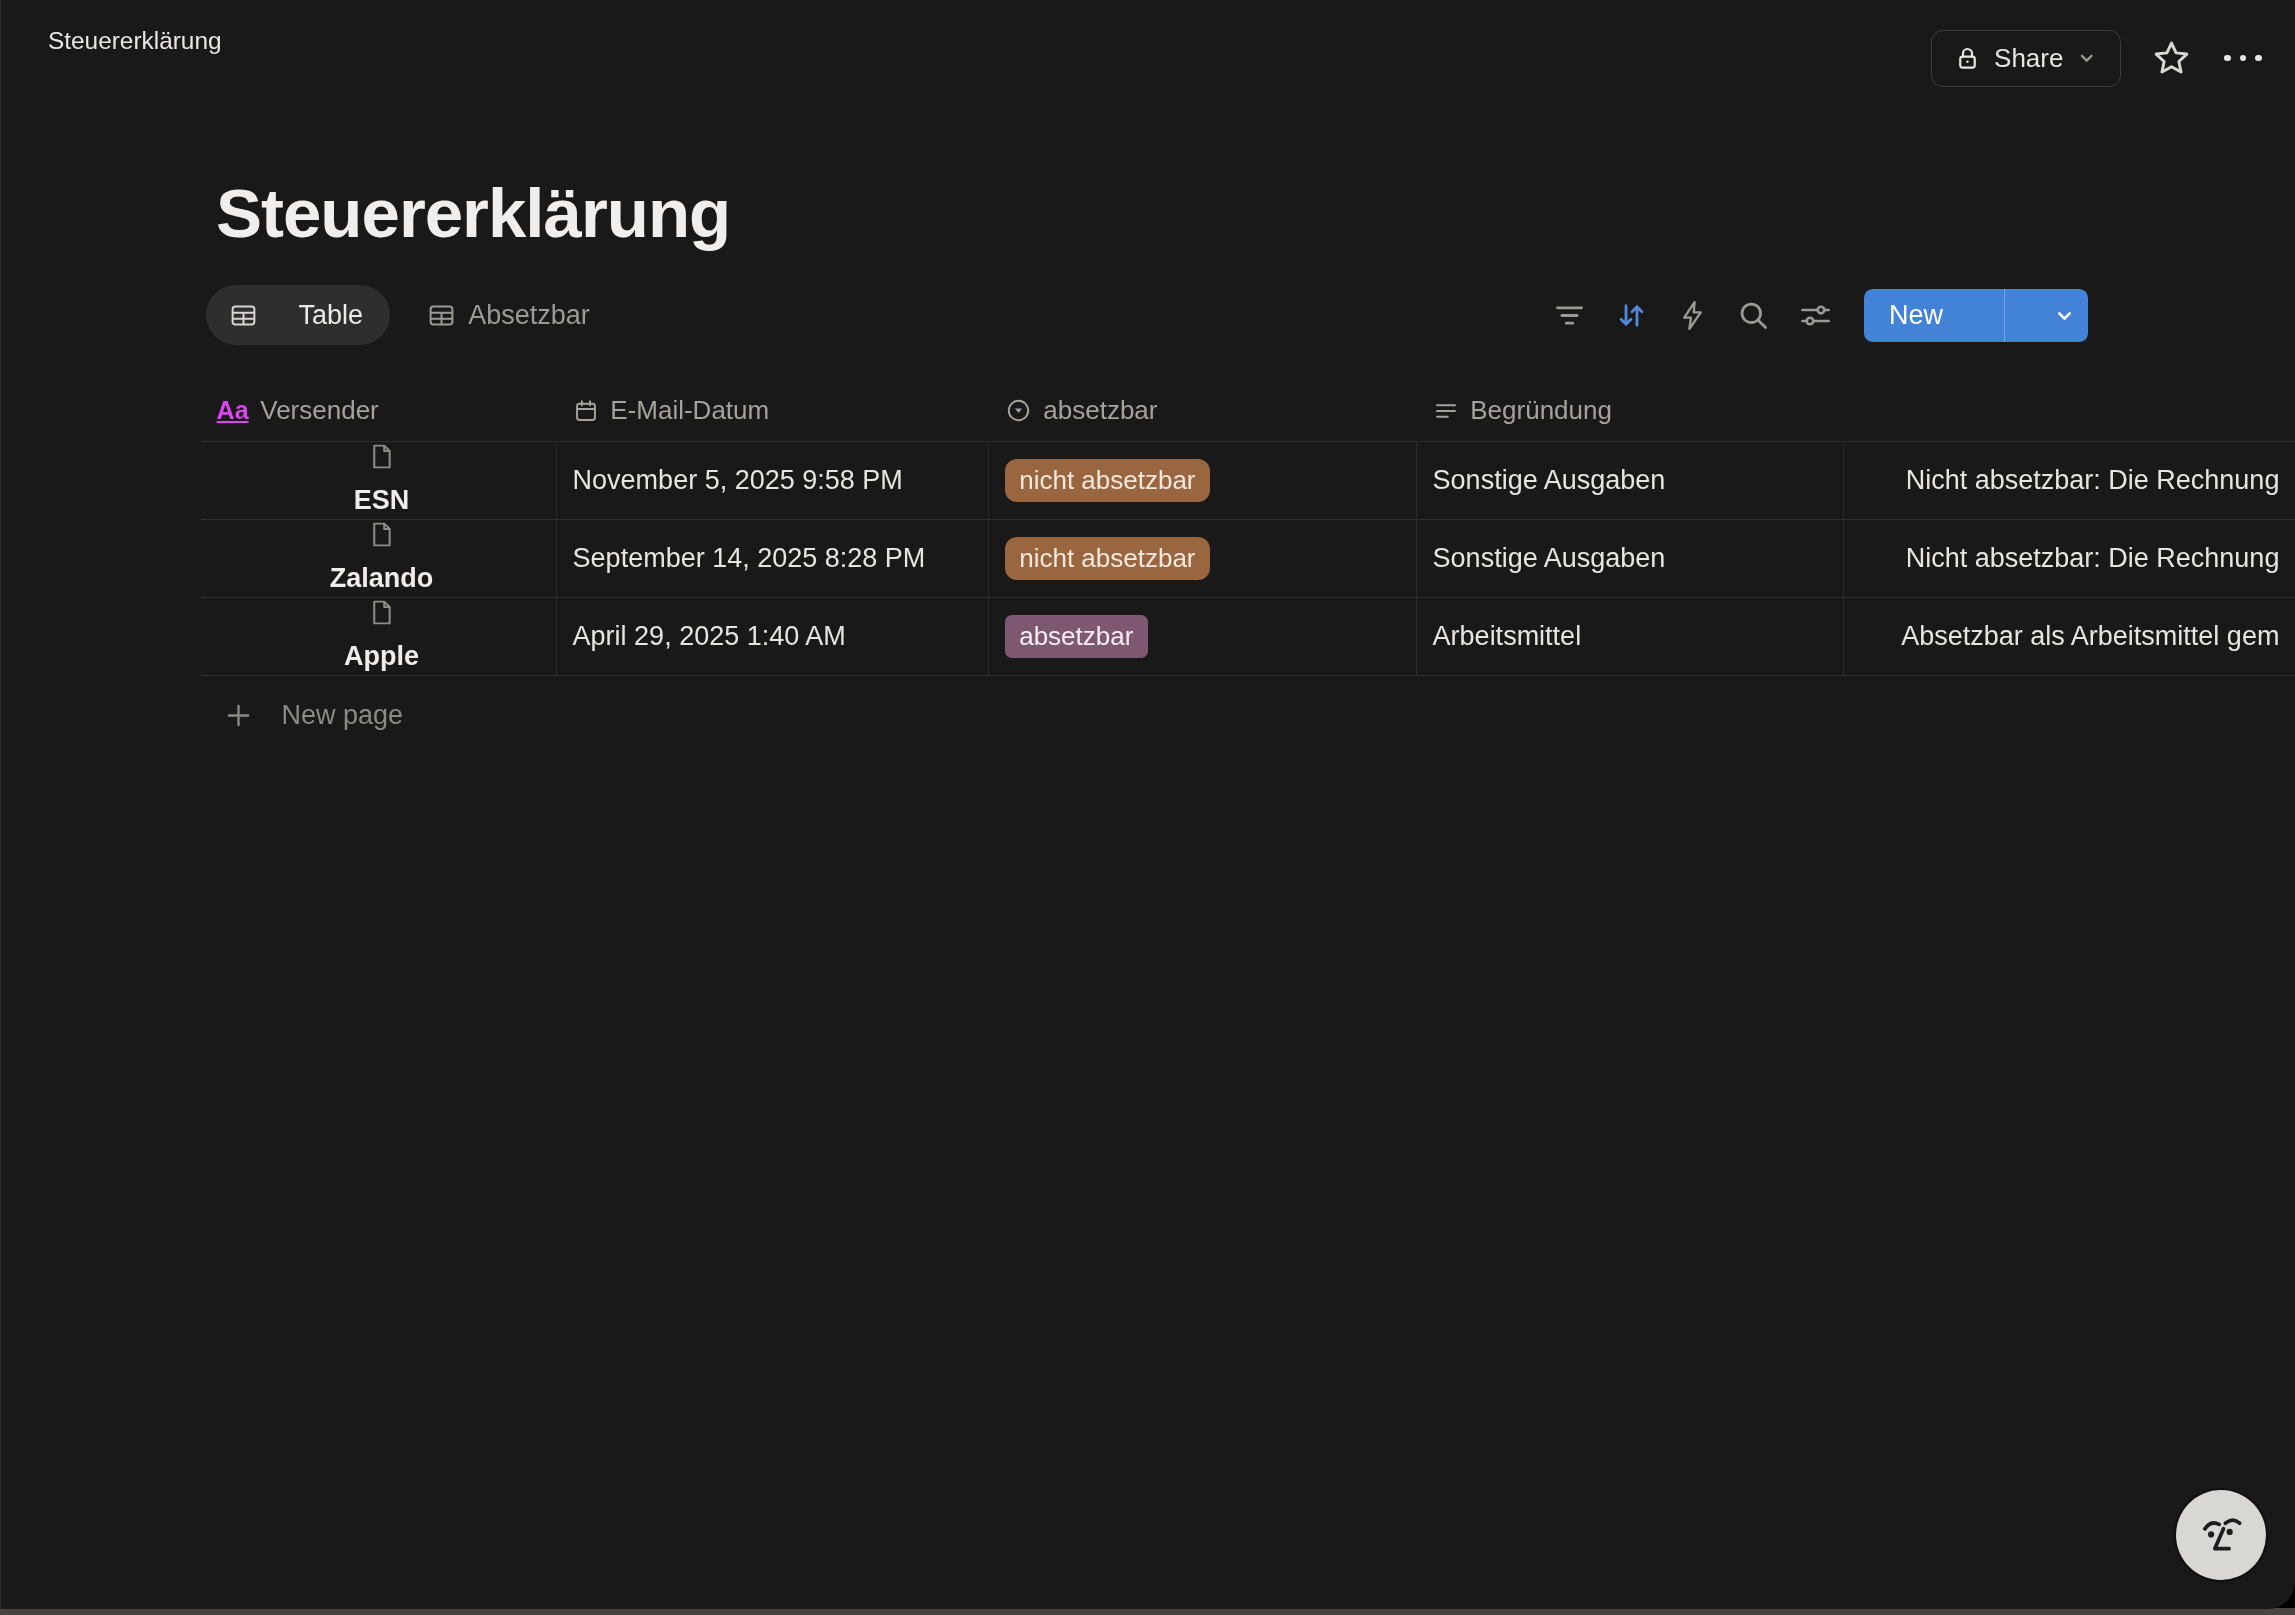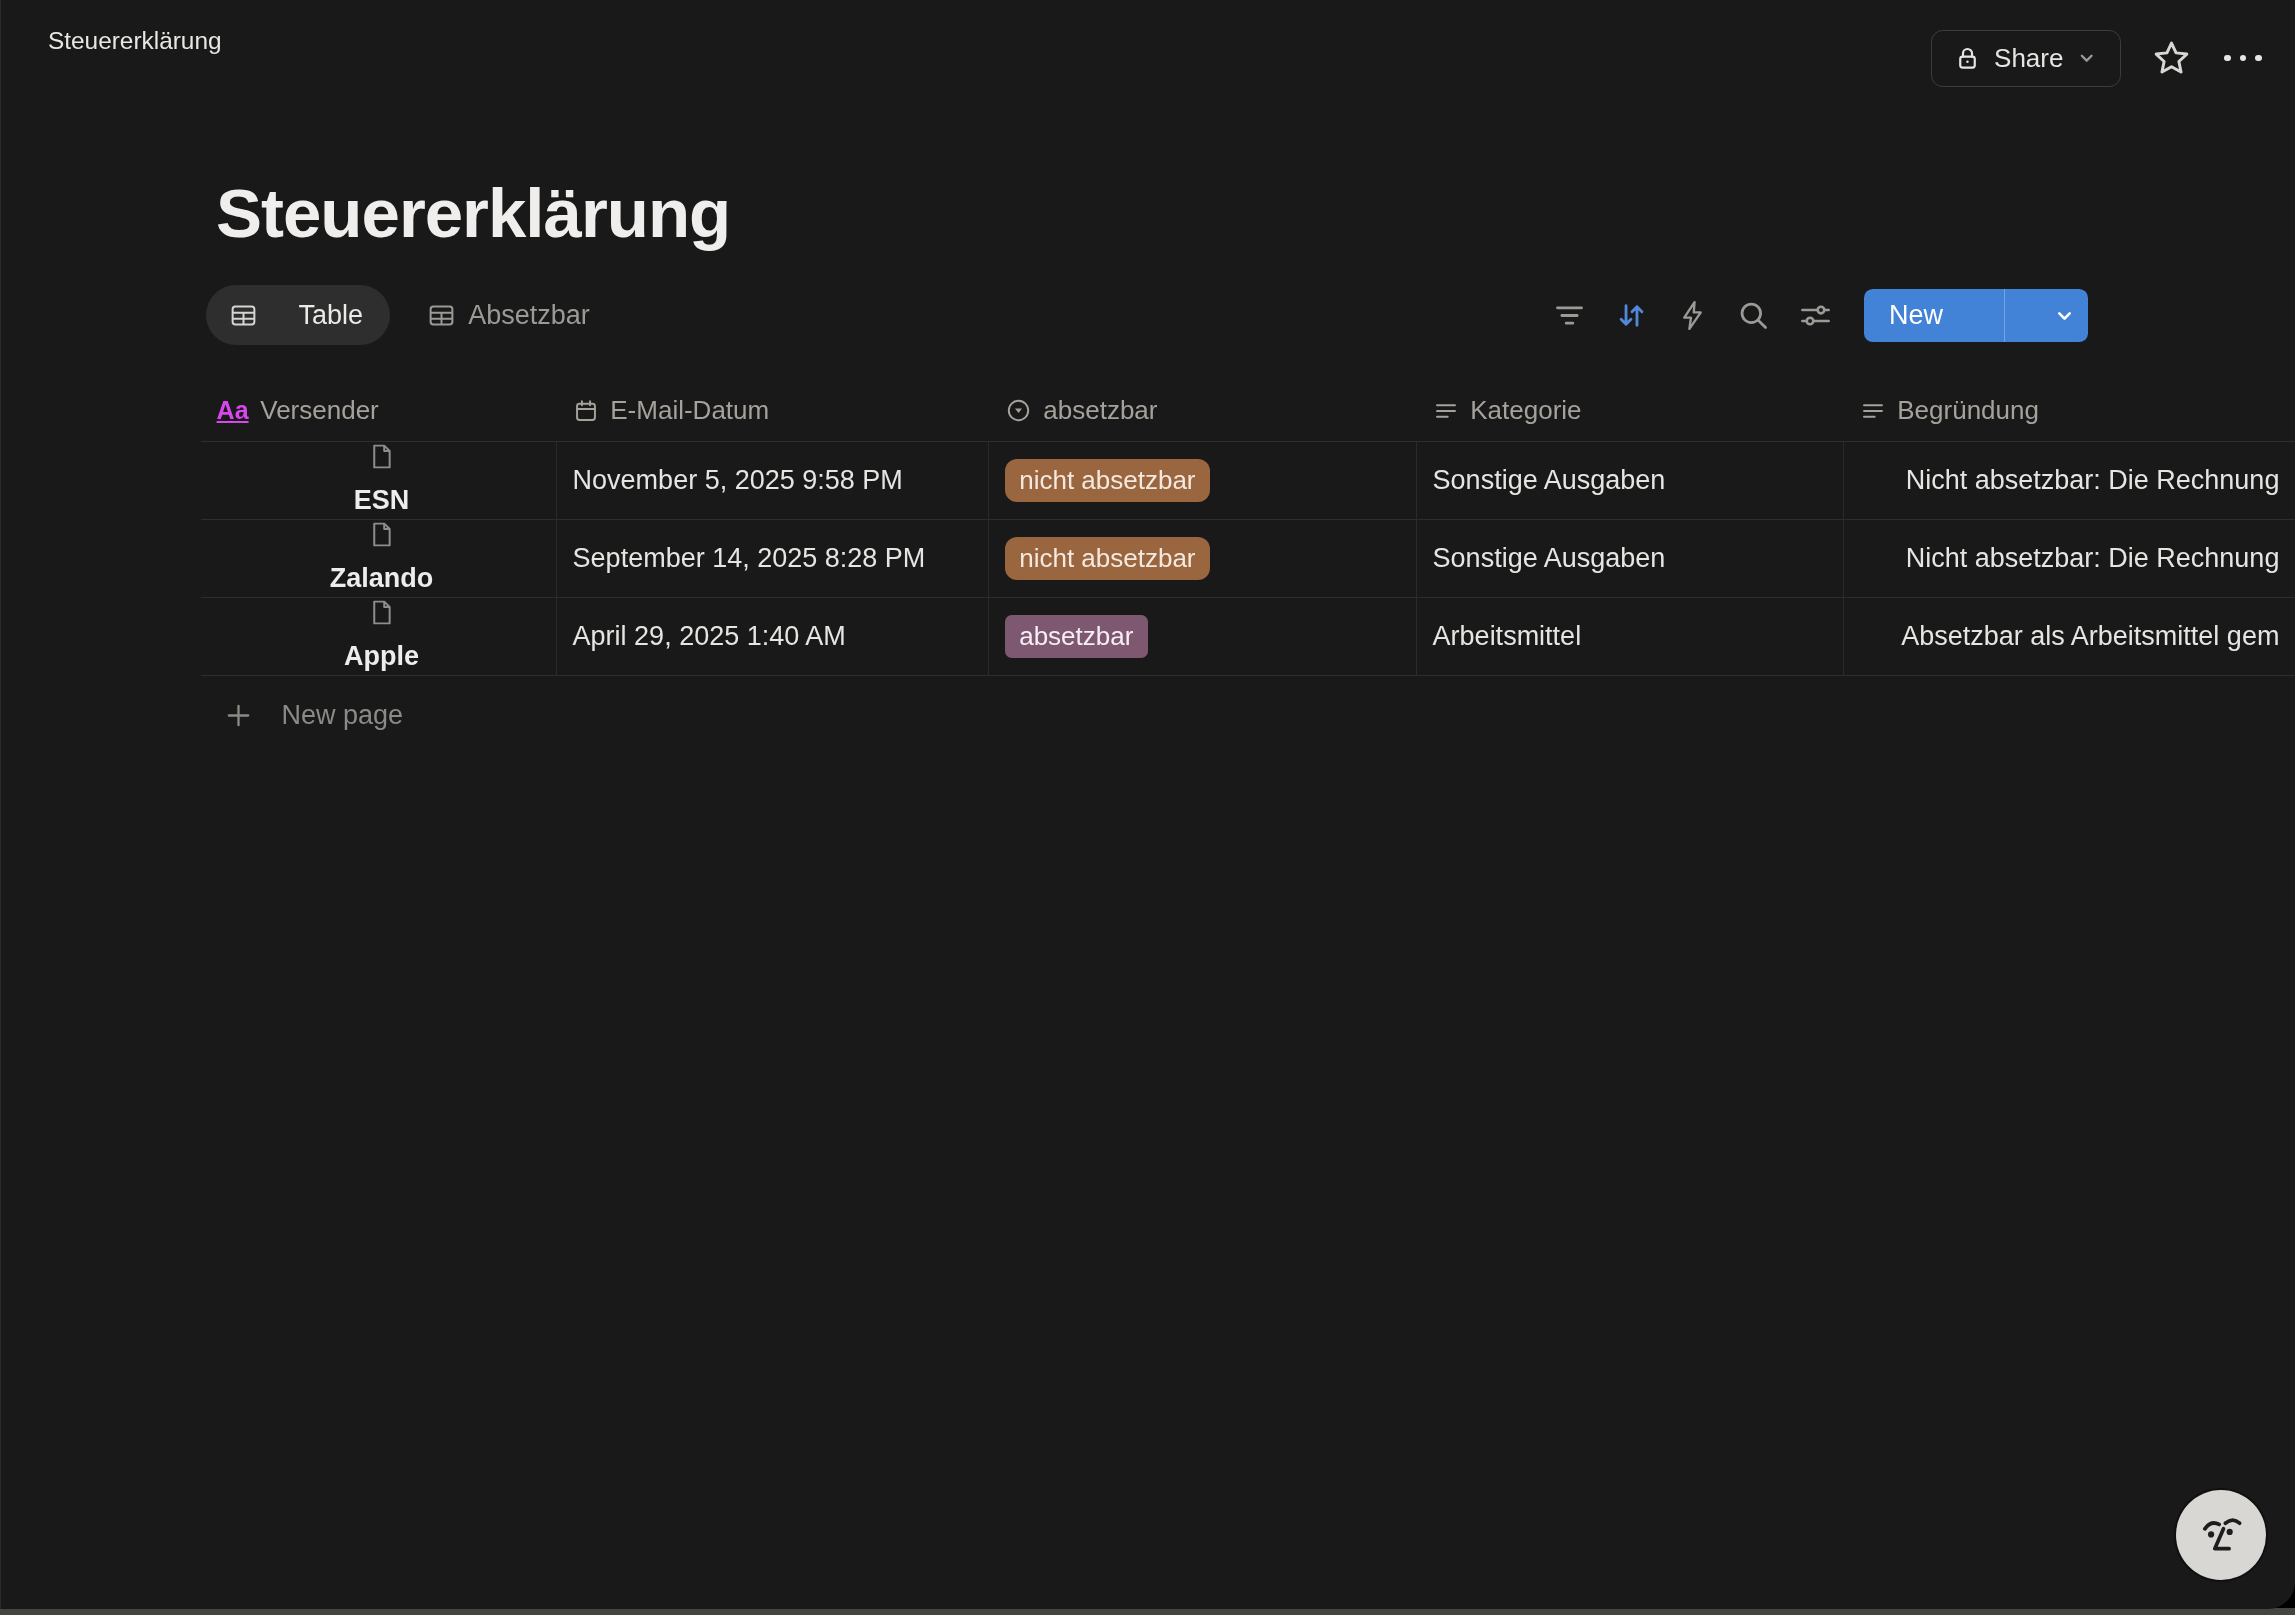--- a/index.html
+++ b/index.html
@@ -202,28 +202,20 @@
           </svg>
         </span>
         <span>absetzbar</span>
       </div>
       <div class="hcell">
         <span class="icon">
           <svg width="26" height="26" viewBox="0 0 32 32" fill="none" stroke="#a5a19b" stroke-width="2.6" stroke-linecap="round">
             <path d="M5,9 h22 M5,16 h22 M5,23 h13"></path>
           </svg>
         </span>
-        <span>Kategorie</span>
-      </div>
-      <div class="hcell">
-        <span class="icon">
-          <svg width="26" height="26" viewBox="0 0 32 32" fill="none" stroke="#a5a19b" stroke-width="2.6" stroke-linecap="round">
-            <path d="M5,9 h22 M5,16 h22 M5,23 h13"></path>
-          </svg>
-        </span>
         <span>Begründung</span>
       </div>
     </div>
 
     <div class="db-row">
       <div class="cell cell-name">
         <span class="icon">
           <svg width="29" height="29" viewBox="0 0 32 32" fill="none" stroke="#8f8d89" stroke-width="2.2" stroke-linejoin="round">
             <path d="M8,4 h11 l6,6 v18 h-17 z"></path>
               <path d="M19,4 v6 h6"></path>

